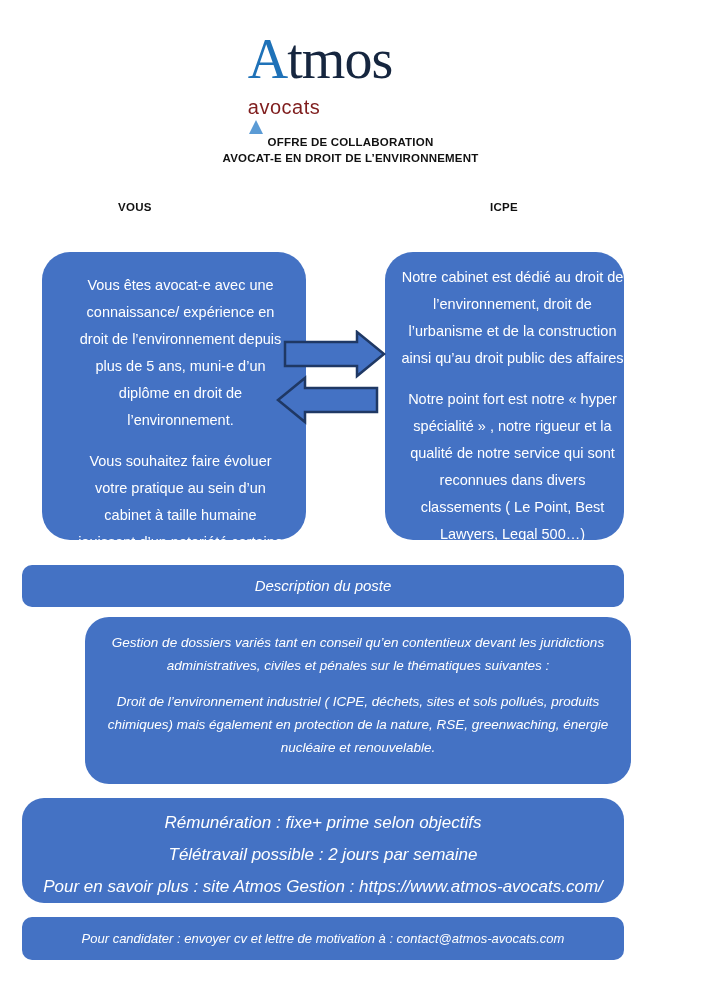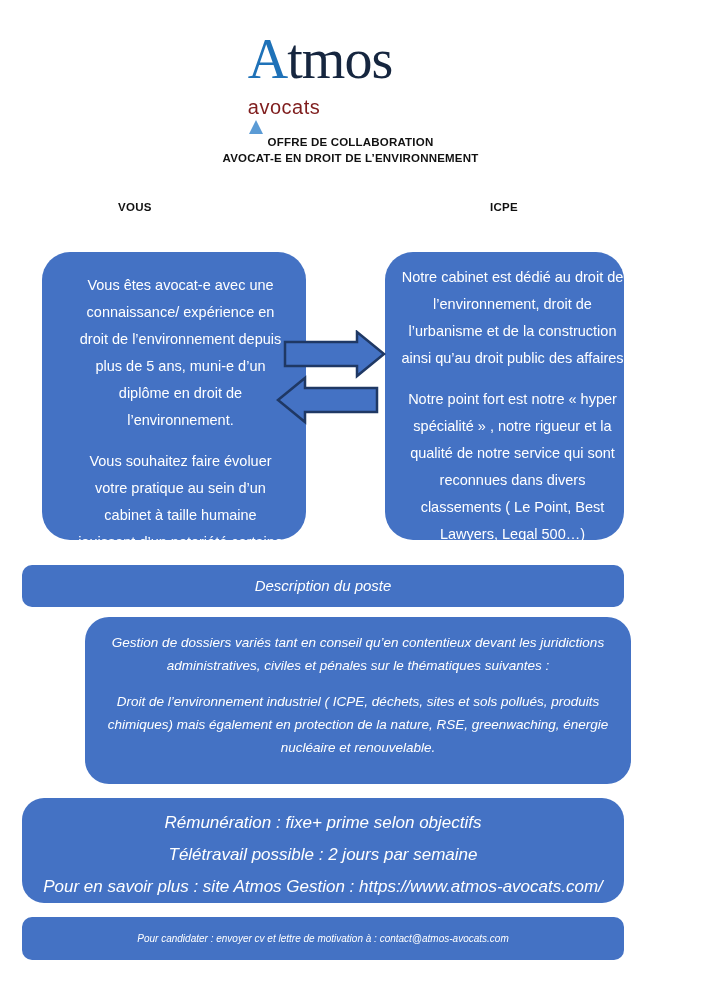--- a/index.html
+++ b/index.html
@@ -188,21 +188,21 @@
     left: 22px;
     top: 917px;
     width: 602px;
     height: 43px;
     border-radius: 10px;
     display: flex;
     align-items: center;
     justify-content: center;
   }
   #box-apply p {
-    font-size: 10px;
+    font-size: 13px;
     font-style: italic;
     line-height: 20px;
   }
 </style>
 </head>
 <body>
 
 <div id="logo-block">
   <div id="logo-wordmark">
     <span id="logo-a">A</span><span id="logo-a-notch"></span><span id="logo-rest">tmos</span>

